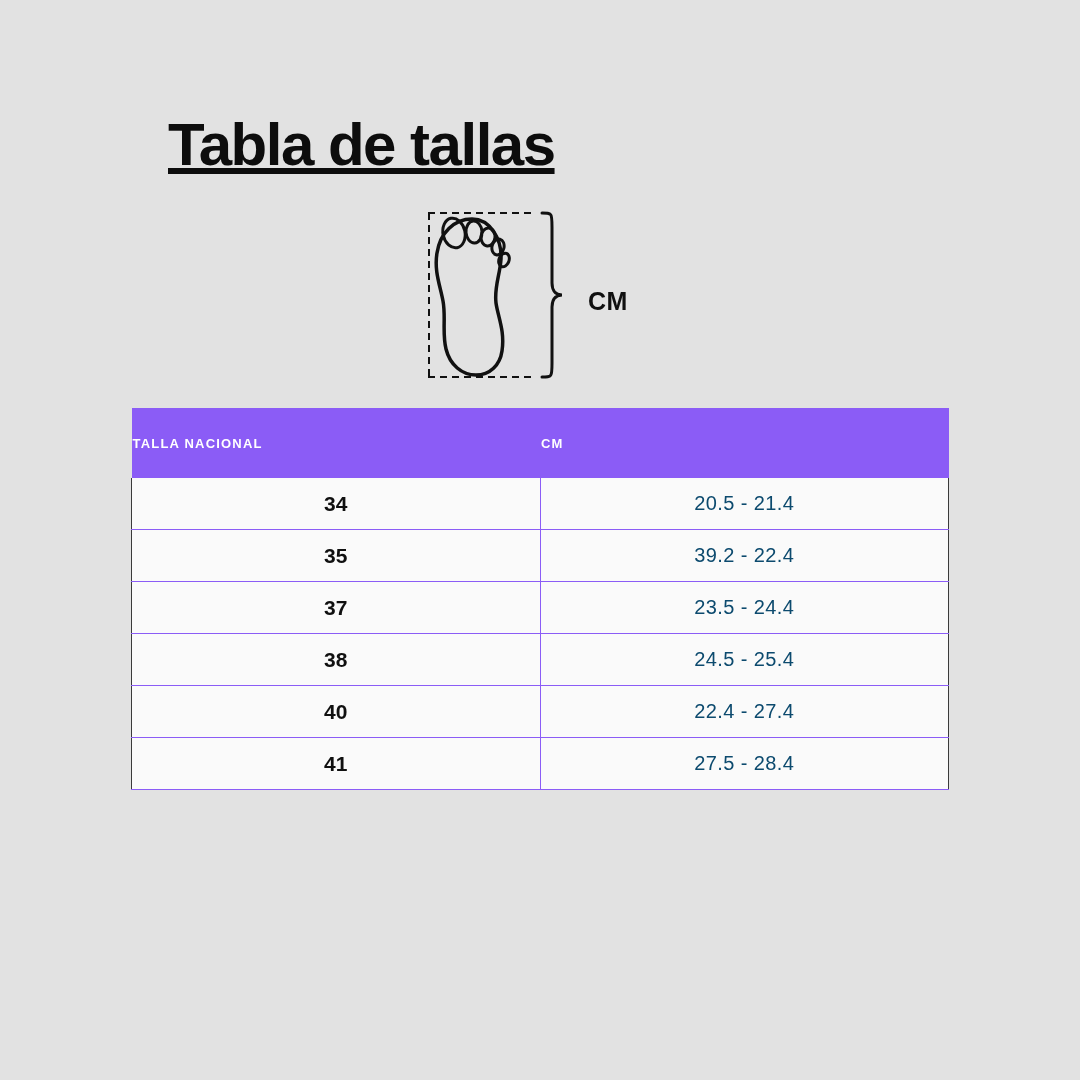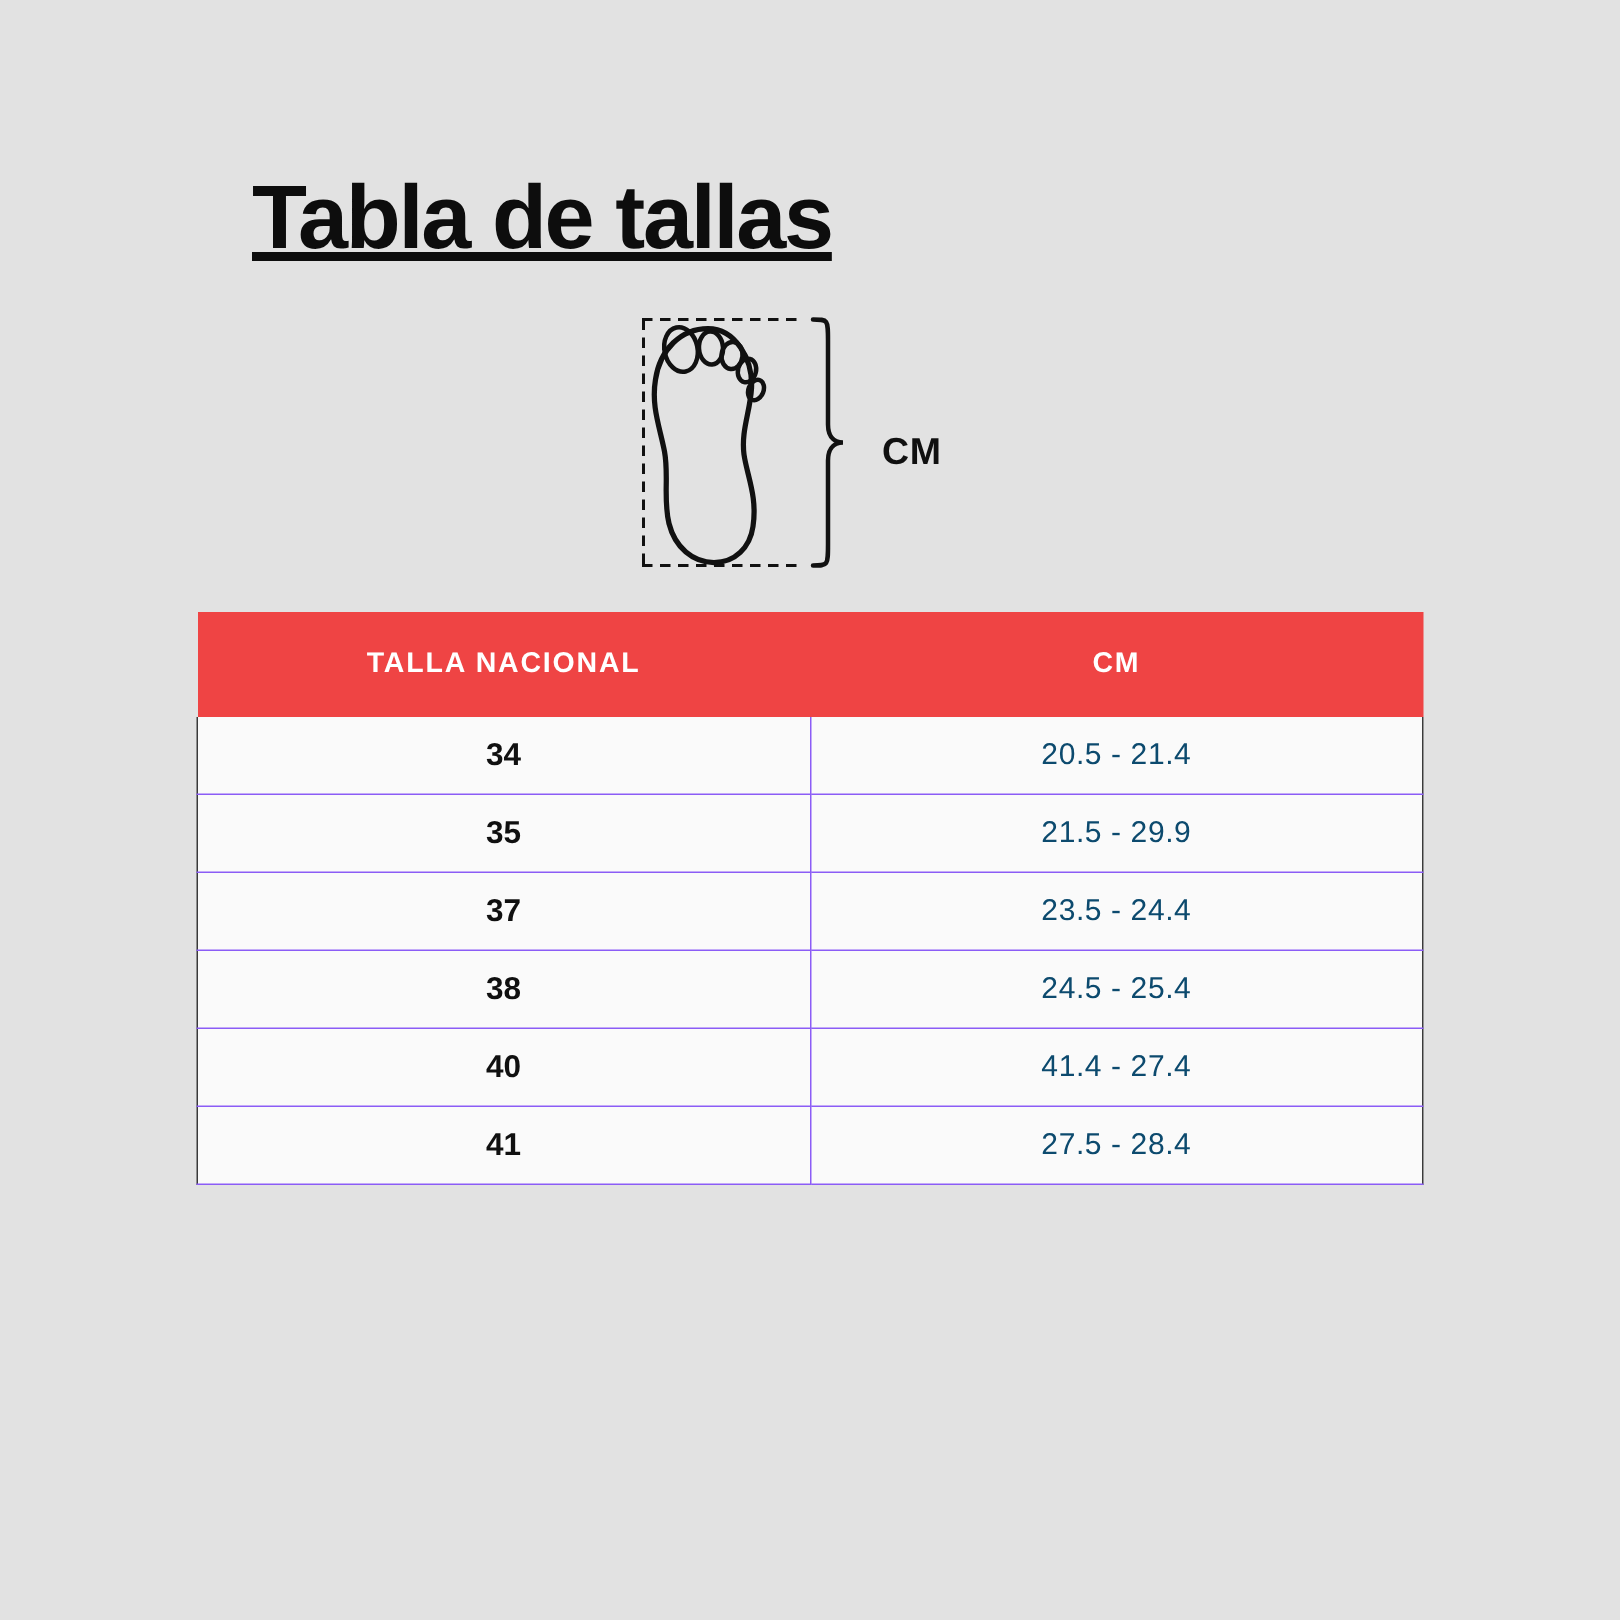--- a/index.html
+++ b/index.html
@@ -50,27 +50,27 @@
   }
   table.size-table {
     position: absolute;
     left: 131px;
     top: 408px;
     width: 818px;
     border-collapse: collapse;
     table-layout: fixed;
   }
   table.size-table thead th {
-    background: #ef4444;
+    background: #8b5cf6;
     color: #ffffff;
-    font-size: 19px;
+    font-size: 13px;
     font-weight: bold;
     letter-spacing: 1.2px;
     height: 68px;
-    text-align: center;
+    text-align: left;
     vertical-align: middle;
     border: none;
   }
   table.size-table tbody td {
     background: #fafafa;
     height: 49px;
     text-align: center;
     vertical-align: middle;
     font-size: 20px;
     border: 1px solid #8b5cf6;
@@ -131,33 +131,33 @@
         <th>CM</th>
       </tr>
     </thead>
     <tbody>
       <tr>
         <td class="col-size">34</td>
         <td class="col-cm">20.5 - 21.4</td>
       </tr>
       <tr>
         <td class="col-size">35</td>
-        <td class="col-cm">21.5 - 29.9</td>
+        <td class="col-cm">39.2 - 22.4</td>
       </tr>
       <tr>
         <td class="col-size">37</td>
         <td class="col-cm">23.5 - 24.4</td>
       </tr>
       <tr>
         <td class="col-size">38</td>
         <td class="col-cm">24.5 - 25.4</td>
       </tr>
       <tr>
         <td class="col-size">40</td>
-        <td class="col-cm">41.4 - 27.4</td>
+        <td class="col-cm">22.4 - 27.4</td>
       </tr>
       <tr>
         <td class="col-size">41</td>
         <td class="col-cm">27.5 - 28.4</td>
       </tr>
     </tbody>
   </table>
 
 </div>
 

